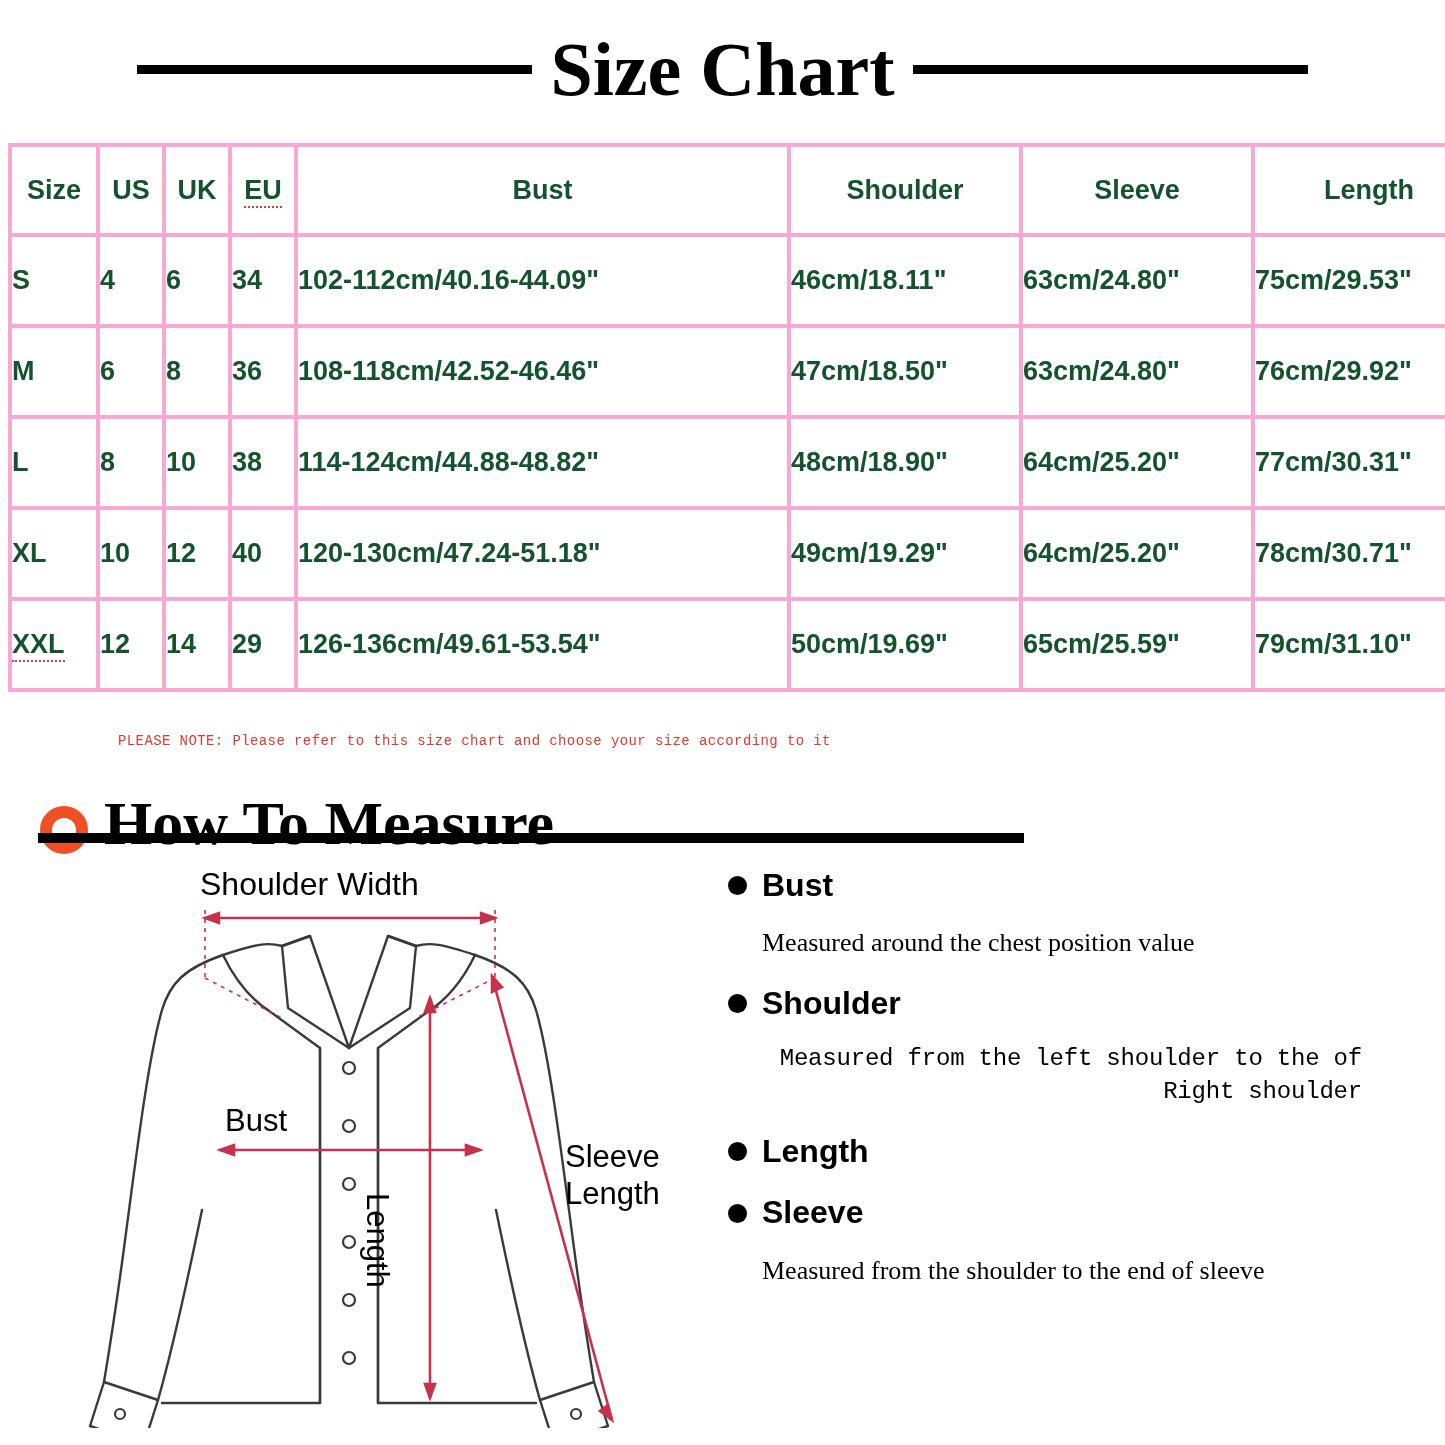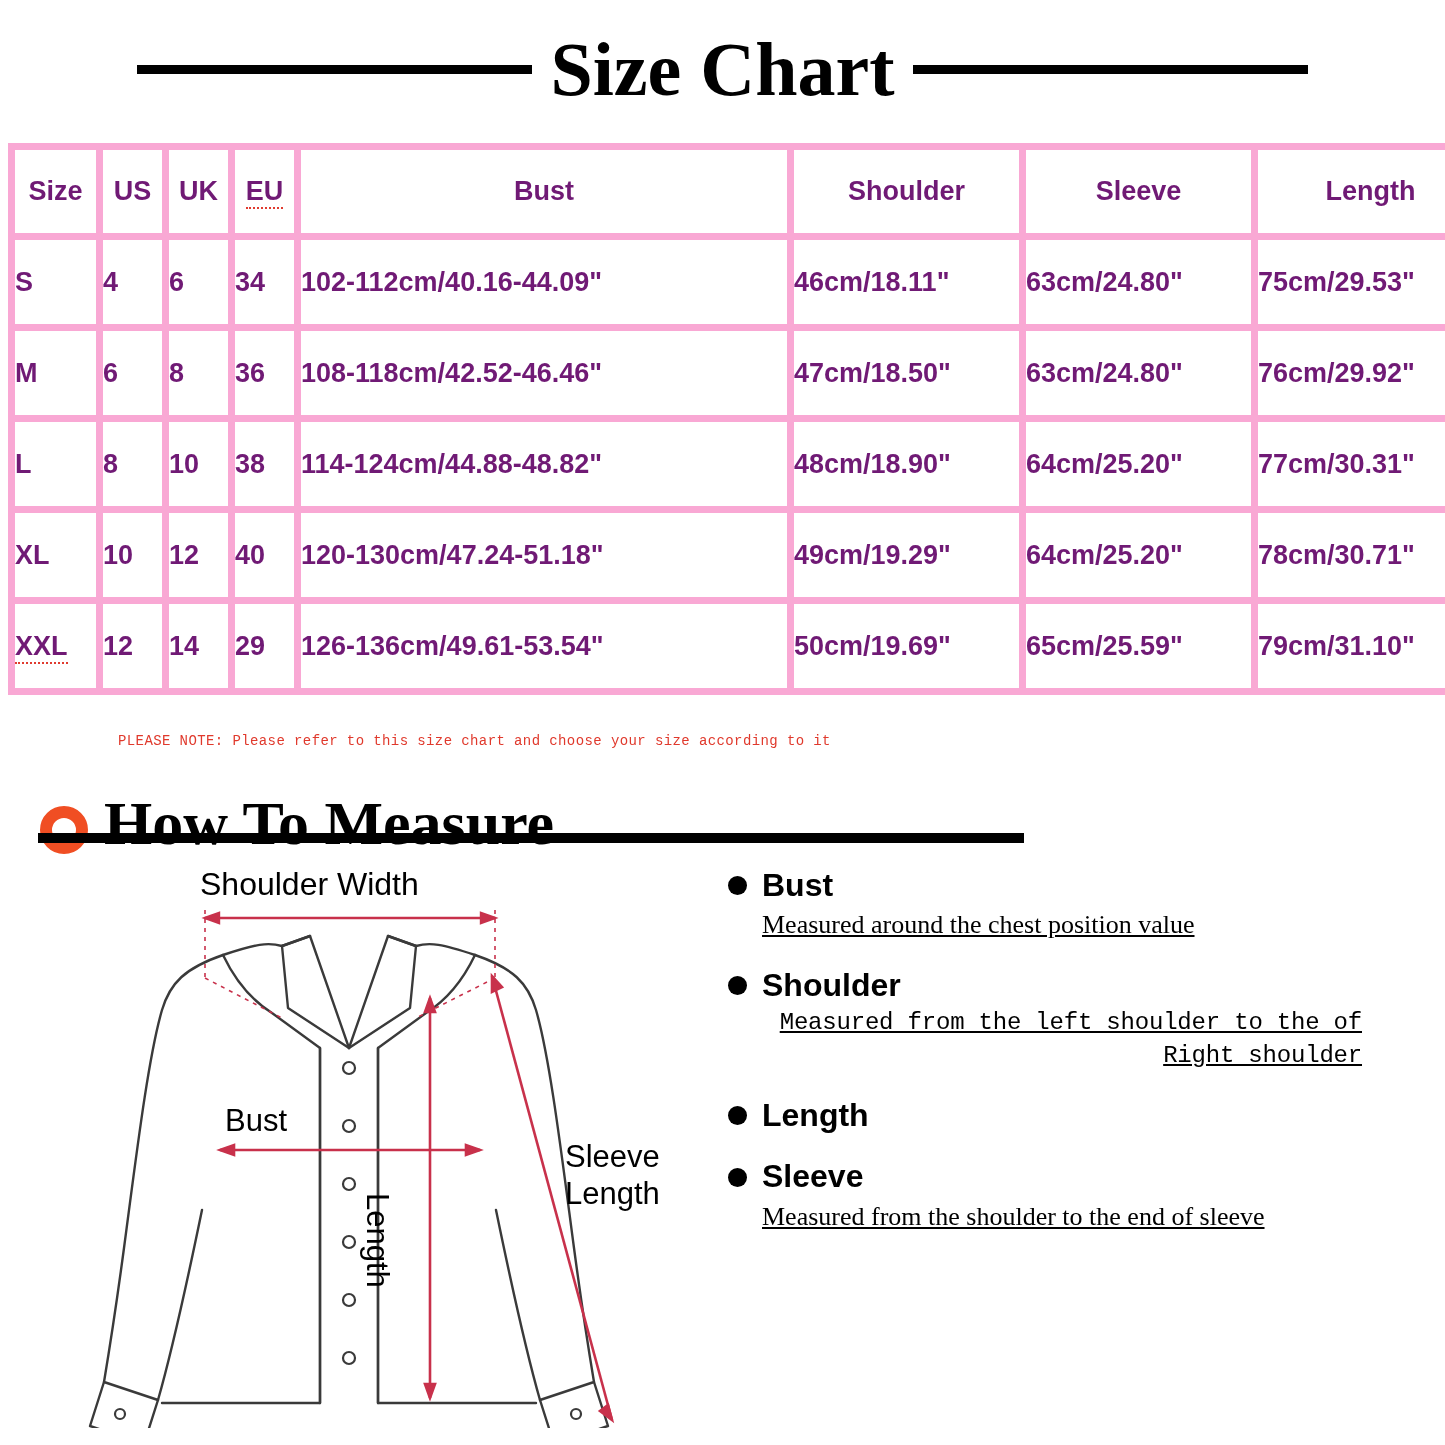--- a/index.html
+++ b/index.html
@@ -48,24 +48,24 @@
   
   .size-table {
     position: absolute;
     top: 143px;
     left: 8px;
     width: 1425px;
     border-collapse: collapse;
     table-layout: fixed;
   }
   .size-table td, .size-table th {
-    border: 7px solid #f9a8d4;
+    border: 4px solid #f9a8d4;
     vertical-align: middle;
     font-family: "Liberation Sans", sans-serif;
-    color: #701a75;
+    color: #14532d;
     padding: 0;
   }
   .size-table thead th {
     height: 90px;
     font-size: 27px;
     font-weight: bold;
   }
   .size-table tbody td {
     height: 91px;
     font-size: 27px;
@@ -176,27 +176,26 @@
   }
   .def-title {
     font-family: "Liberation Sans", sans-serif;
     font-size: 32px;
     font-weight: bold;
     color: #000;
     line-height: 1.1;
   }
   .def-body {
     margin-left: 34px;
-    margin-top: 4px;
+    margin-top: 22px;
     font-family: "Liberation Serif", serif;
     font-size: 26px;
     color: #000;
     line-height: 1.35;
     max-width: 600px;
-    text-decoration: underline;
   }
   .def-body.mono {
     font-family: "Liberation Mono", monospace;
     font-size: 24px;
     letter-spacing: -0.2px;
     text-align: right;
   }
 </style>
 </head>
 <body>

